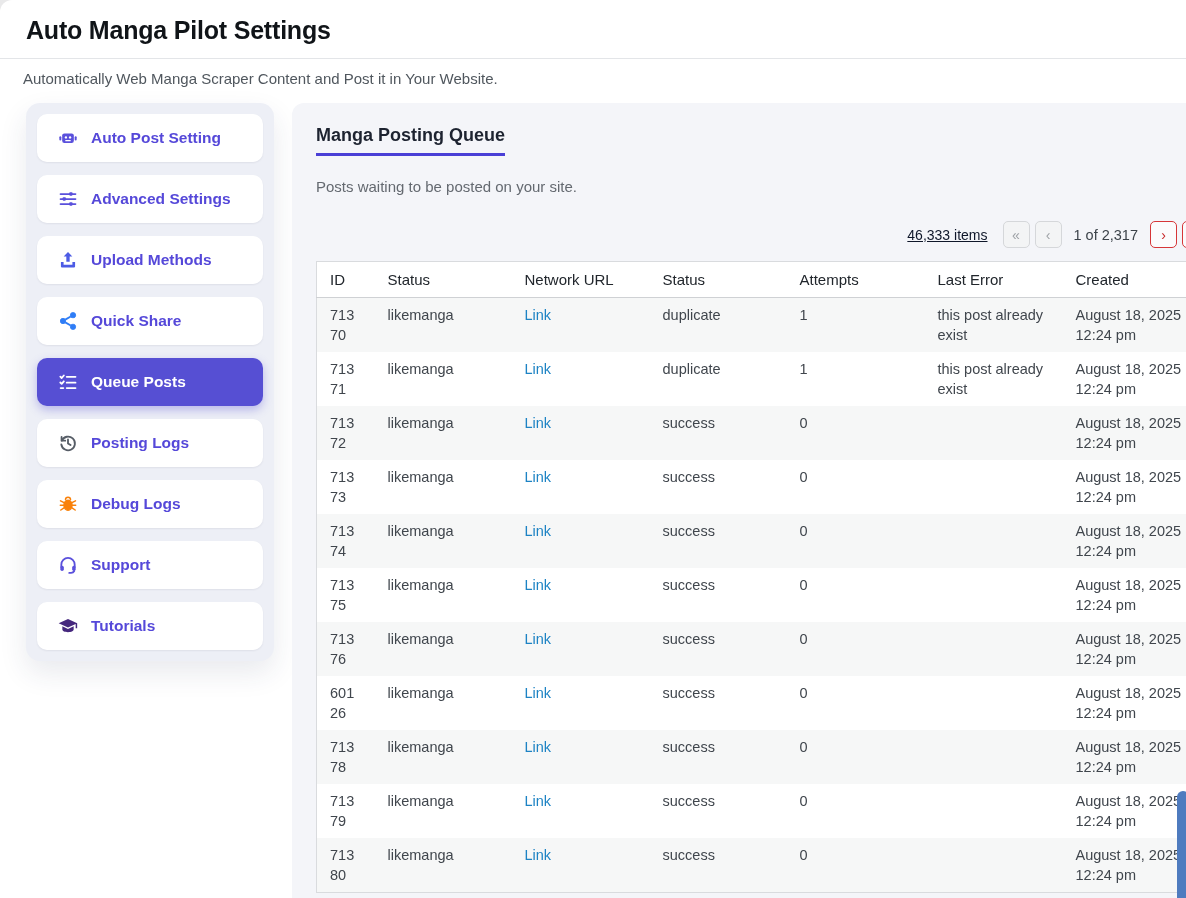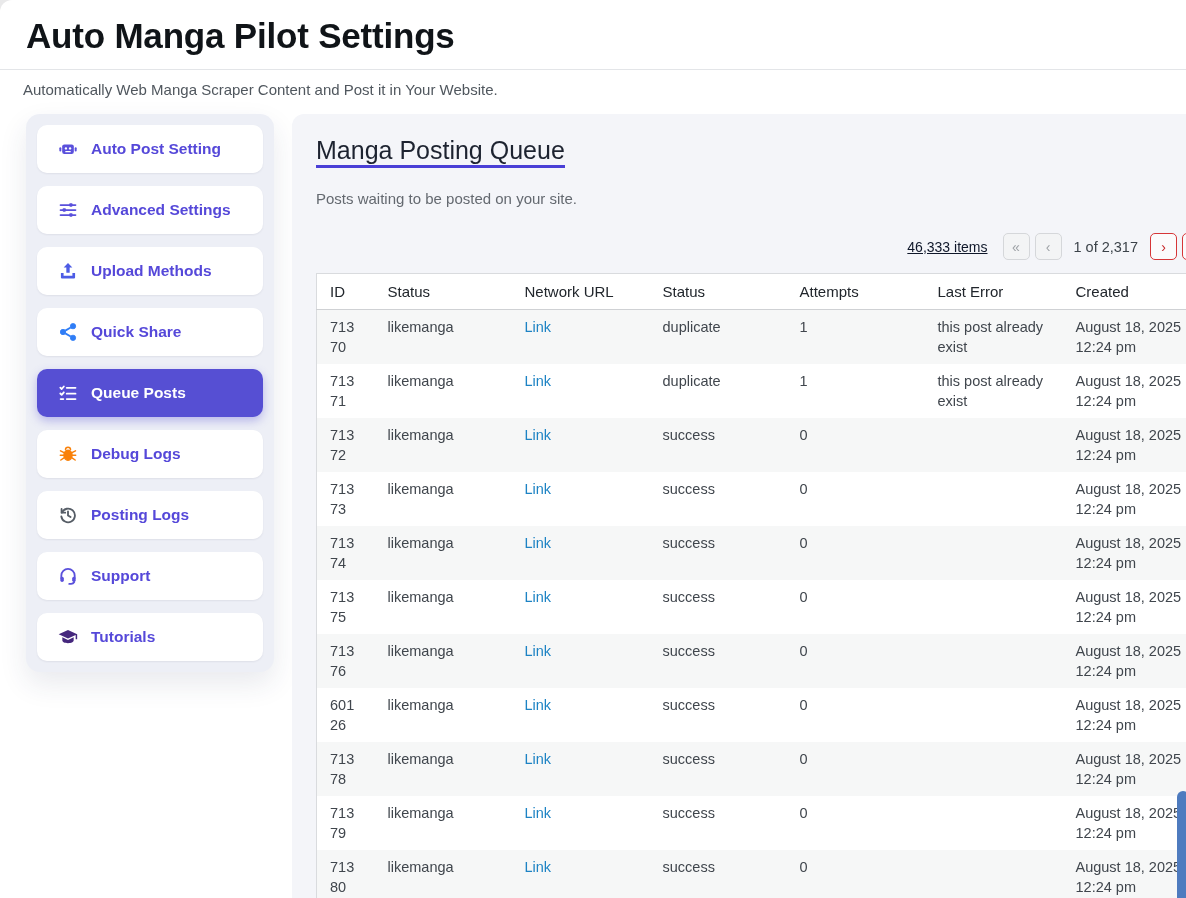--- a/index.html
+++ b/index.html
@@ -12,21 +12,21 @@
   }
   .page {
     position: absolute; inset: 0;
     background: #fff;
     border-top-left-radius: 12px;
     overflow: hidden;
   }
   
   .hdr { padding: 16px 26px 0 26px; }
   .hdr h1 {
-    margin: 0; font-size: 35px; font-weight: 700;
+    margin: 0; font-size: 25px; font-weight: 700;
     color: #101418; letter-spacing: -0.2px;
   }
   .hdr-divider { height: 1px; background: #e3e5e8; margin: 13px -26px 0 -26px; }
   .hdr .subtitle { margin: 11px 0 0 -3px; color: #50575e; font-size: 15px; }
 
   
   .content { display: flex; align-items: flex-start; gap: 18px; margin-top: 16px; padding-left: 26px; }
 
   
   .sidebar {
@@ -50,22 +50,22 @@
   .side-item.active .label { color: #fff; }
 
   
   .panel {
     width: 924px; flex: 0 0 924px; min-height: 812px;
     background: #f4f5f9; border-radius: 12px;
     padding: 22px 0 0 24px;
   }
   .panel h2 {
     display: inline-block; margin: 0;
-    font-size: 25px; font-weight: 400; color: #1d2330;
-    border-bottom: 3px solid #4a3fd6; 
+    font-size: 18px; font-weight: 700; color: #1d2330;
+    border-bottom: 3px solid #4a3fd6; padding-bottom: 7px;
   }
   .panel .desc { margin: 22px 0 0 0; color: #646970; font-size: 15px; }
 
   
   .tablenav {
     width: 893px; margin-top: 26px;
     display: flex; align-items: center; justify-content: flex-end; gap: 5px;
   }
   .displaying-num { color: #0f172a; font-size: 14px; margin-right: 10px; text-decoration: underline; }
   .pg-btn {
@@ -168,45 +168,45 @@
             <svg viewBox="0 0 24 24" fill="none" stroke="currentColor" stroke-width="2.2" stroke-linecap="round" stroke-linejoin="round">
               <path d="M2.8 5.6l1.6 1.6 2.6-3"></path>
               <path d="M2.8 12.6l1.6 1.6 2.6-3"></path>
               <line x1="3.2" y1="19.3" x2="6.4" y2="19.3"></line>
               <line x1="10.5" y1="5.8" x2="21" y2="5.8"></line>
               <line x1="10.5" y1="12.8" x2="21" y2="12.8"></line>
               <line x1="10.5" y1="19.3" x2="21" y2="19.3"></line>
             </svg>
           </span>
     <span class="label">Queue Posts</span>
+  </div>
+        <div class="side-item">
+    <span class="icon" style="color: rgb(86, 93, 102);">
+            <svg viewBox="0 0 24 24" fill="none" stroke="currentColor" stroke-width="2.2" stroke-linecap="round" stroke-linejoin="round">
+              <path d="M4.3 4.8v4.4h4.4"></path>
+              <path d="M4.6 9.2a8.2 8.2 0 1 1-.6 4.6"></path>
+              <path d="M12 7.8v4.7l3.1 2"></path>
+            </svg>
+          </span>
+    <span class="label">Posting Logs</span>
   </div>
         <div class="side-item">
     <span class="icon" style="color: rgb(249, 129, 10);">
             <svg viewBox="0 0 24 24" fill="currentColor" stroke="currentColor" stroke-width="1.8" stroke-linecap="round">
               <ellipse cx="12" cy="13.5" rx="4.8" ry="6"></ellipse>
               <path d="M9 6.8a3 3 0 0 1 6 0" fill="none"></path>
               <line x1="7.2" y1="10.4" x2="3" y2="8.2"></line>
               <line x1="7" y1="13.5" x2="2.8" y2="13.5"></line>
               <line x1="7.2" y1="16.6" x2="3.4" y2="19.2"></line>
               <line x1="16.8" y1="10.4" x2="21" y2="8.2"></line>
               <line x1="17" y1="13.5" x2="21.2" y2="13.5"></line>
               <line x1="16.8" y1="16.6" x2="20.6" y2="19.2"></line>
             </svg>
           </span>
     <span class="label">Debug Logs</span>
-  </div>
-        <div class="side-item">
-    <span class="icon" style="color: rgb(86, 93, 102);">
-            <svg viewBox="0 0 24 24" fill="none" stroke="currentColor" stroke-width="2.2" stroke-linecap="round" stroke-linejoin="round">
-              <path d="M4.3 4.8v4.4h4.4"></path>
-              <path d="M4.6 9.2a8.2 8.2 0 1 1-.6 4.6"></path>
-              <path d="M12 7.8v4.7l3.1 2"></path>
-            </svg>
-          </span>
-    <span class="label">Posting Logs</span>
   </div>
         <div class="side-item">
     <span class="icon" style="color: rgb(90, 80, 220);">
             <svg viewBox="0 0 24 24" fill="none" stroke="currentColor" stroke-width="2.2" stroke-linecap="round">
               <path d="M4 14.5v-3a8 8 0 0 1 16 0v3"></path>
               <rect x="2.8" y="12.8" width="4.2" height="6.4" rx="2.1" fill="currentColor" stroke="none"></rect>
               <rect x="17" y="12.8" width="4.2" height="6.4" rx="2.1" fill="currentColor" stroke="none"></rect>
               <path d="M19.5 19.2a4.4 4.4 0 0 1-4.2 2.3h-1.8"></path>
             </svg>
           </span>

